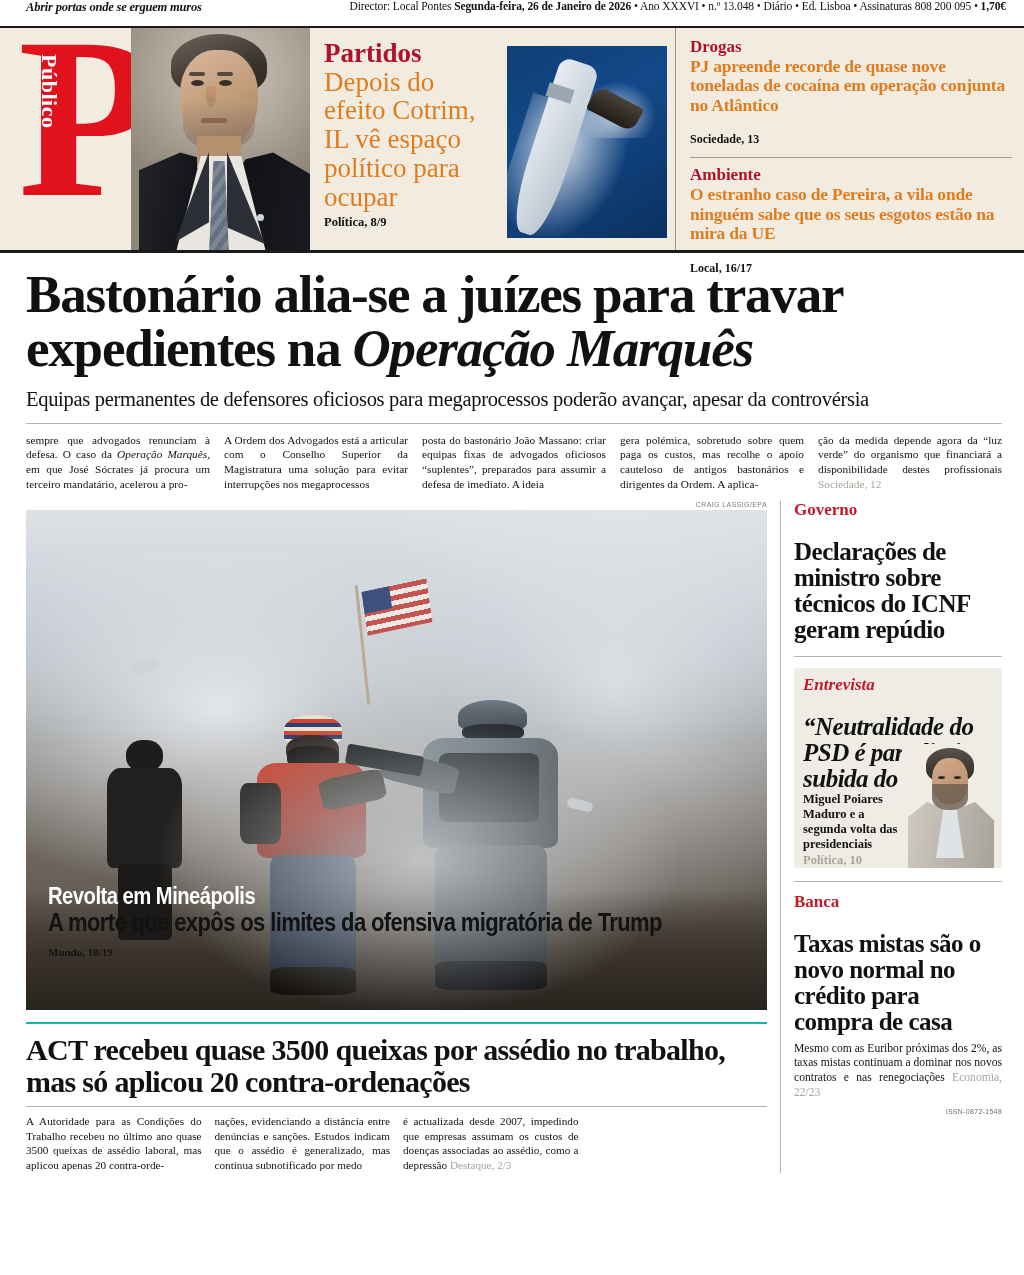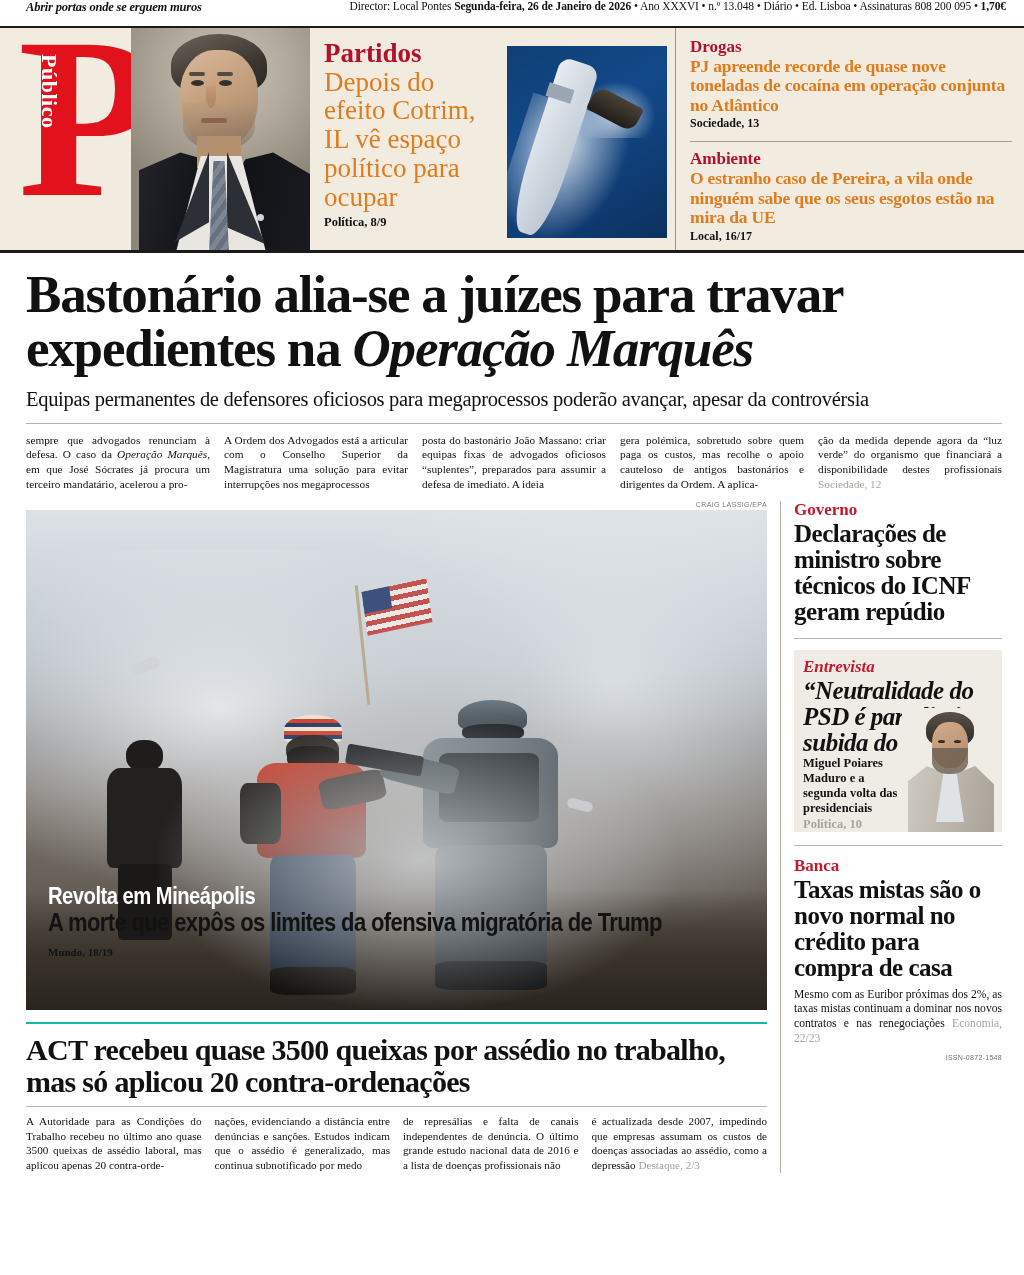--- a/index.html
+++ b/index.html
@@ -204,21 +204,21 @@
     flex:1 1 auto;
     border-left:1px solid #9c9487;
     padding:10px 12px 0 14px;
     box-sizing:border-box;
   }
   .rt-block .kicker-red{font-size:17px;line-height:1.1;}
   .rt-block .head{
     color:#e07c1e;font-weight:bold;font-size:17.5px;line-height:1.12;
     font-family:"Liberation Serif", serif;letter-spacing:-0.2px;
   }
-  .rt-block .ref{font-size:12px;margin-top:1px;}
+  .rt-block .ref{font-size:12px;margin-top:17px;}
   .rt-sep{border-top:1px solid #a49c8f;margin:10px 0 8px 0;}
 
   
   .lead{
     padding:14px 22px 0 26px;box-sizing:border-box;
   }
   .lead h1{
     margin:0;
     font-family:"Liberation Serif", serif;
     font-weight:bold;
@@ -431,21 +431,21 @@
     font-family:"Liberation Serif", serif;hyphens:auto;
   }
 
   
   .rb-kicker{
     color:#c01a2b;font-weight:bold;font-size:17px;
     font-family:"Liberation Serif", serif;line-height:1.1;
   }
   .rb-kicker.ital{font-style:italic;}
   .rb-head{
-    font-weight:bold;font-size:25px;line-height:1.04;margin-top:1px;
+    font-weight:bold;font-size:25px;line-height:1.04;margin-top:19px;
     font-family:"Liberation Serif", serif;letter-spacing:-0.5px;
   }
   .rb-head.ital{font-style:italic;font-size:25px;}
   .rb-text{
     margin-top:7px;font-size:11.6px;line-height:1.28;text-align:justify;
     font-family:"Liberation Serif", serif;
   }
   .rb-sep{border-top:1px solid #b8b2a6;margin:13px 0 11px 0;}
 
   .interview-box{
@@ -624,21 +624,20 @@
           <div class="ov-ref">Mundo, 18/19</div>
         </div>
       </div>
 
       <div class="act">
         <h2>ACT recebeu quase 3500 queixas por assédio no trabalho, mas só aplicou 20 contra-ordenações</h2>
         <div class="rule"></div>
         <div class="cols4">
           <p>A Autoridade para as Condições do Trabalho recebeu no último ano quase 3500 queixas de assédio laboral, mas aplicou apenas 20 contra-orde-</p>
           <p>nações, evidenciando a distância entre denúncias e sanções. Estudos indicam que o assédio é generalizado, mas continua subnotificado por medo</p>
-          <p>de represálias e falta de canais independentes de denúncia. O último grande estudo nacional data de 2016 e a lista de doenças profissionais não</p>
           <p><span>é actualizada desde 2007, impedindo que empresas assumam os custos de doenças associadas ao assédio, como a depressão </span><span class="secref">Destaque, 2/3</span></p>
         </div>
       </div>
     </div>
 
     <div class="colright">
 
       <div>
         <div class="rb-kicker">Governo</div>
         <div class="rb-head">Declarações de ministro sobre técnicos do ICNF geram repúdio</div>

